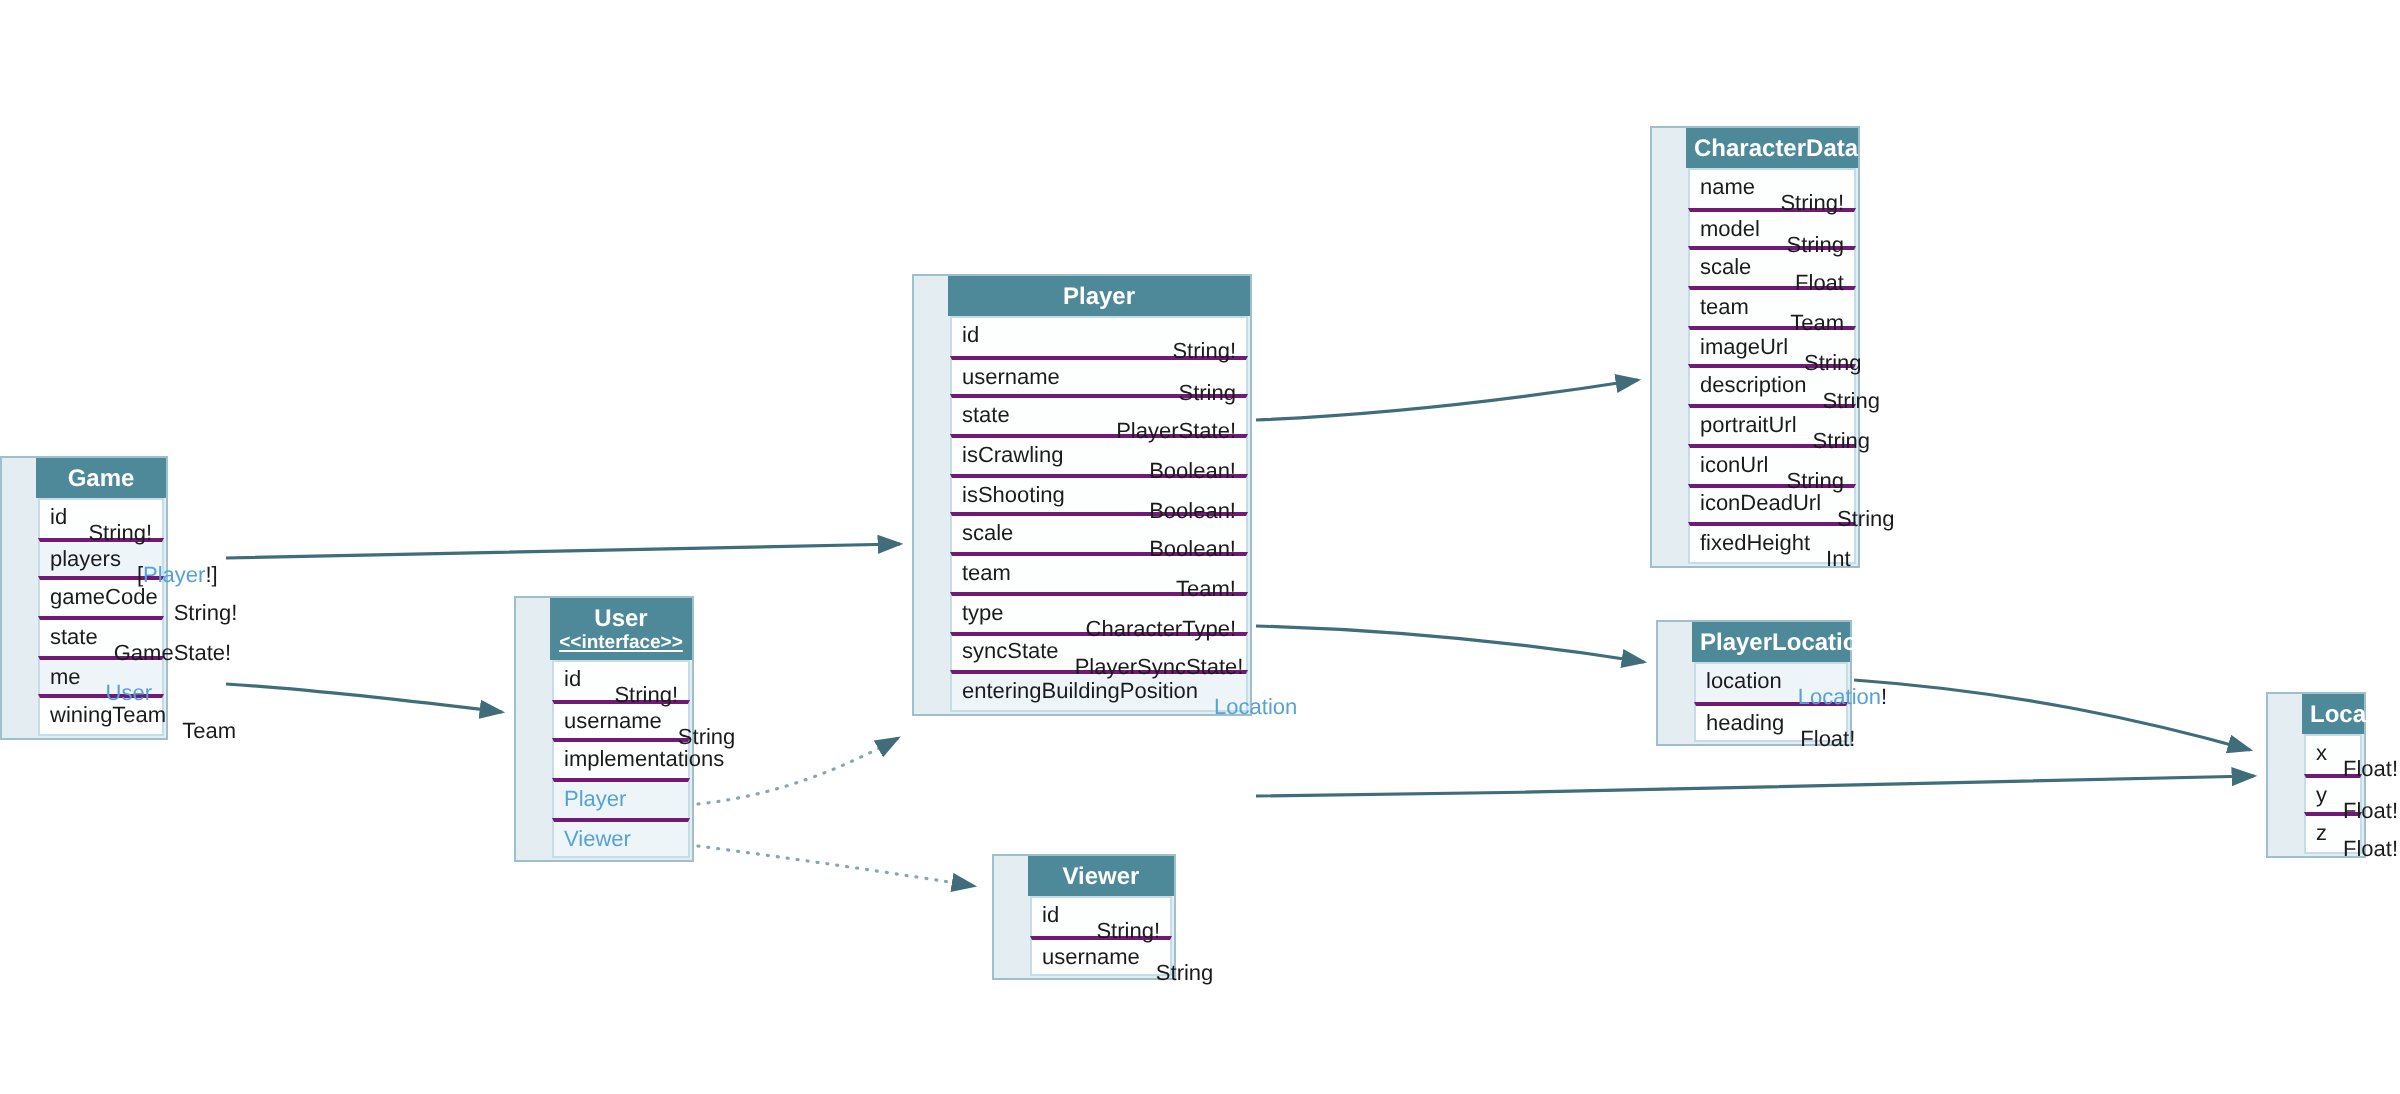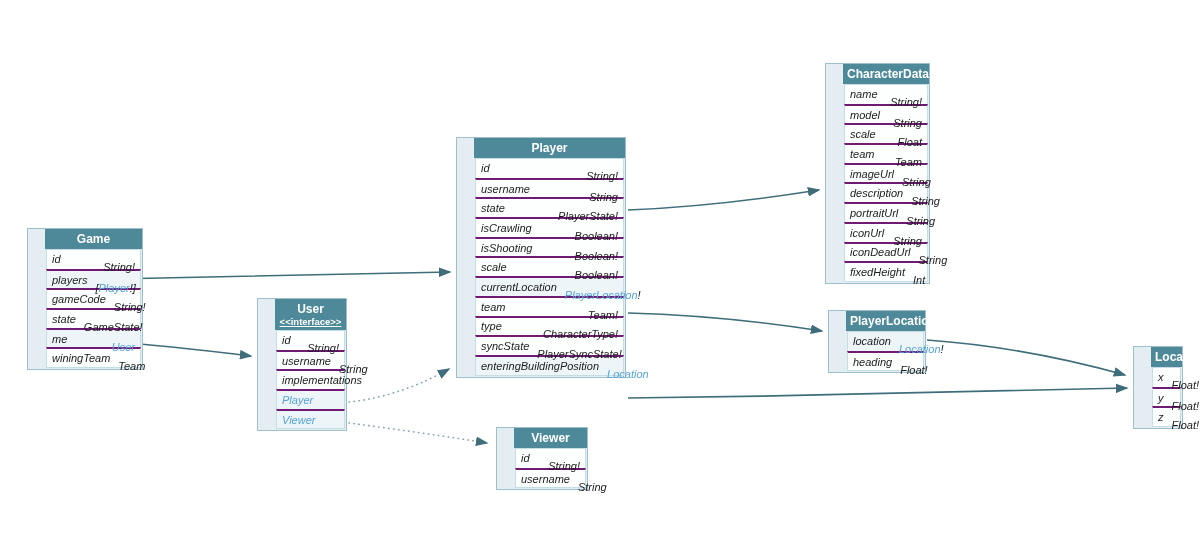--- a/index.html
+++ b/index.html
@@ -16,21 +16,20 @@
     background:#4e8999;color:#ffffff;text-align:center;font-weight:bold;
     font-size:12px;line-height:14px;padding:3px 4px;margin:0 -1px 0 -1px;
     cursor:pointer;
   }
   .gtable .hdr .sub{display:block;font-size:9.5px;font-weight:bold;line-height:11px;text-decoration:underline;}
   .grow{
     display:flex;justify-content:space-between;align-items:center;
     background:#fdfefe;border:1px solid #c6dde5;box-sizing:border-box;
     height:20.7px;padding:0 5px;font-size:11px;color:#1b1b1b;white-space:nowrap;
     cursor:pointer;
-    font-style:italic;
   }
   .grow + .grow{margin-top:-1px;border-top:2px solid #701a75;text-align:center;}
   .grow.linkrow{background:#eef5f9;}
   .fname{margin-right:8px;}
   .ftype{margin-left:auto;margin-top:16px;}
   .tlink{color:#55a2d8;}
 </style>
 </head>
 <body>
 
@@ -44,21 +43,21 @@
       <path d="M113,279 C230,276 340,274 450,272" fill="none" stroke="#3f6d7a" stroke-width="1.6" marker-end="url(#arrowhead)"></path>
       <path d="M113,342 C160,345 210,351 251,356" fill="none" stroke="#3f6d7a" stroke-width="1.6" marker-end="url(#arrowhead)"></path>
       <path d="M628,210 C700,207 762,199 819,190" fill="none" stroke="#3f6d7a" stroke-width="1.6" marker-end="url(#arrowhead)"></path>
       <path d="M628,313 C700,315 765,322 822,331" fill="none" stroke="#3f6d7a" stroke-width="1.6" marker-end="url(#arrowhead)"></path>
       <path d="M628,398 C800,396 990,392 1127,388" fill="none" stroke="#3f6d7a" stroke-width="1.6" marker-end="url(#arrowhead)"></path>
       <path d="M927,340 C1010,346 1075,361 1125,375" fill="none" stroke="#3f6d7a" stroke-width="1.6" marker-end="url(#arrowhead)"></path>
       <path d="M349,402 C388,398 422,384 449,369" fill="none" stroke="#84a7b2" stroke-width="1.6" stroke-dasharray="0.5 4.5" stroke-linecap="round" marker-end="url(#arrowhead)"></path>
       <path d="M349,423 C395,429 450,437 487,443" fill="none" stroke="#84a7b2" stroke-width="1.6" stroke-dasharray="0.5 4.5" stroke-linecap="round" marker-end="url(#arrowhead)"></path>
     </svg>
   <div id="tables">
-      <div class="gtable" style="left: 27px; top: 228px; width: 116px;">
+      <div class="gtable" style="left: 0; top: 228px; width: 84px;">
         <div class="hdr"><span>Game</span></div>
         <div class="grow">
           <span class="fname">id</span>
           <span class="ftype">String!</span>
         </div>
         <div class="grow linkrow">
           <span class="fname">players</span>
           <span class="ftype"><span>[</span><span class="tlink">Player</span><span>!]</span></span>
         </div>
         <div class="grow">
@@ -116,24 +115,20 @@
           <span class="fname">isCrawling</span>
           <span class="ftype">Boolean!</span>
         </div>
         <div class="grow">
           <span class="fname">isShooting</span>
           <span class="ftype">Boolean!</span>
         </div>
         <div class="grow">
           <span class="fname">scale</span>
           <span class="ftype">Boolean!</span>
-        </div>
-        <div class="grow linkrow">
-          <span class="fname">currentLocation</span>
-          <span class="ftype"><span class="tlink">PlayerLocation</span><span>!</span></span>
         </div>
         <div class="grow">
           <span class="fname">team</span>
           <span class="ftype">Team!</span>
         </div>
         <div class="grow">
           <span class="fname">type</span>
           <span class="ftype">CharacterType!</span>
         </div>
         <div class="grow">

